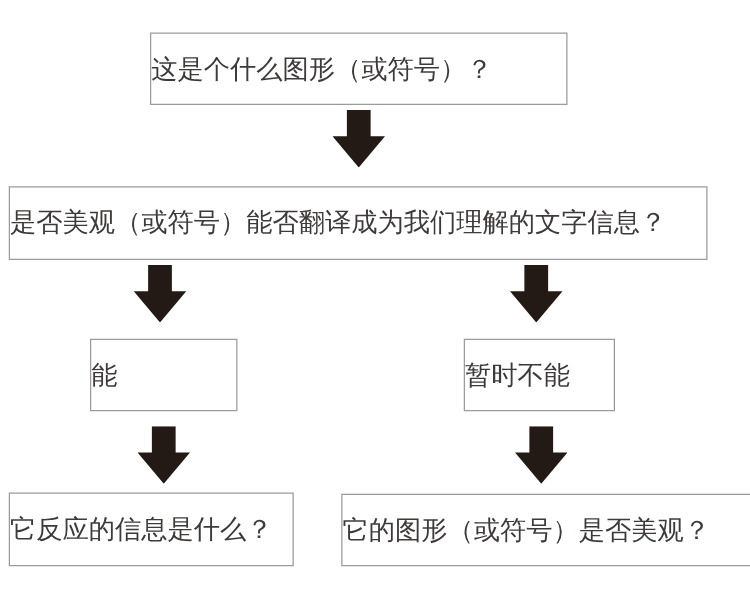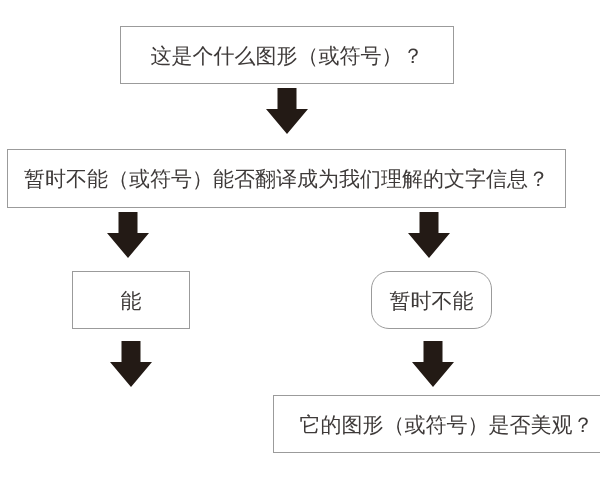--- a/index.html
+++ b/index.html
@@ -20,39 +20,38 @@
     background:var(--bg);
     overflow:hidden;
   }
   .node{
     position:absolute;
     box-sizing:border-box;
     background:#ffffff;
     border:1px solid var(--border);
     display:flex;
     align-items:center;
-    justify-content:center;
     color:var(--text);
     font-size:21px;
     line-height:1;
     white-space:nowrap;
     text-align:center;
   }
   .arrow{
     position:absolute;
     width:42px;
     height:46px;
     color:var(--arrow);
   }
   .arrow svg{display:block;width:100%;height:100%;}
   
   .n-q1 {left:120px;top:26px; width:334px;height:58px;}
   .n-q2 {left:7px;  top:149px;width:559px;height:59px;}
   .n-yes{left:72px; top:271px;width:118px;height:58px;}
-  .n-no {left:371px;top:271px;width:121px;height:58px;border-radius:18px;}
+  .n-no {left:371px;top:271px;width:121px;height:58px;}
   .n-q3 {left:7px;  top:394px;width:228px;height:59px;}
   .n-q4 {left:273px;top:395px;width:347px;height:58px;}
   .a-1  {left:266px;top:88px;}
   .a-2l {left:107px;top:212px;}
   .a-2r {left:408px;top:212px;}
   .a-3l {left:110px;top:341px;}
   .a-3r {left:412px;top:341px;}
 </style>
 </head>
 <body>
@@ -63,21 +62,21 @@
     <span>这是个什么图形（或符号）？</span>
   </div>
 
   <div class="arrow a-1">
     <svg viewBox="0 0 42 46" xmlns="http://www.w3.org/2000/svg" aria-hidden="true">
       <path fill="currentColor" d="M11.5 0 H30.5 V21 H42 L21 46 L0 21 H11.5 Z"></path>
     </svg>
   </div>
 
   <div class="node n-q2">
-    <span>暂时不能（或符号）能否翻译成为我们理解的文字信息？</span>
+    <span>是否美观（或符号）能否翻译成为我们理解的文字信息？</span>
   </div>
 
   <div class="arrow a-2l">
     <svg viewBox="0 0 42 46" xmlns="http://www.w3.org/2000/svg" aria-hidden="true">
       <path fill="currentColor" d="M11.5 0 H30.5 V21 H42 L21 46 L0 21 H11.5 Z"></path>
     </svg>
   </div>
 
   <div class="arrow a-2r">
     <svg viewBox="0 0 42 46" xmlns="http://www.w3.org/2000/svg" aria-hidden="true">
@@ -98,18 +97,21 @@
       <path fill="currentColor" d="M11.5 0 H30.5 V21 H42 L21 46 L0 21 H11.5 Z"></path>
     </svg>
   </div>
 
   <div class="arrow a-3r">
     <svg viewBox="0 0 42 46" xmlns="http://www.w3.org/2000/svg" aria-hidden="true">
       <path fill="currentColor" d="M11.5 0 H30.5 V21 H42 L21 46 L0 21 H11.5 Z"></path>
     </svg>
   </div>
 
+  <div class="node n-q3">
+    <span>它反应的信息是什么？</span>
+  </div>
 
   <div class="node n-q4">
     <span>它的图形（或符号）是否美观？</span>
   </div>
 
 </div>
 
 </body></html>

